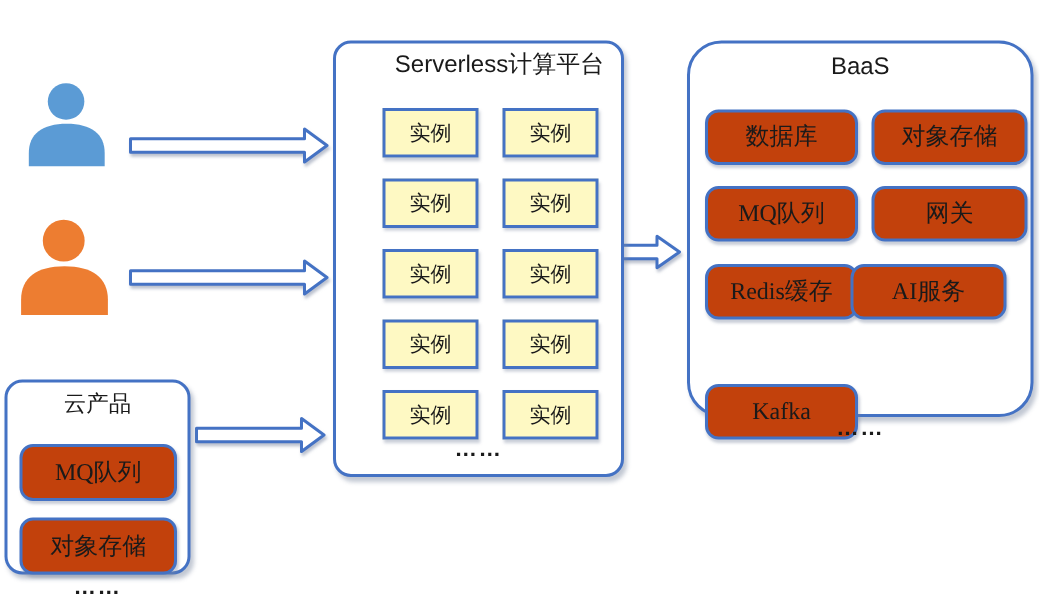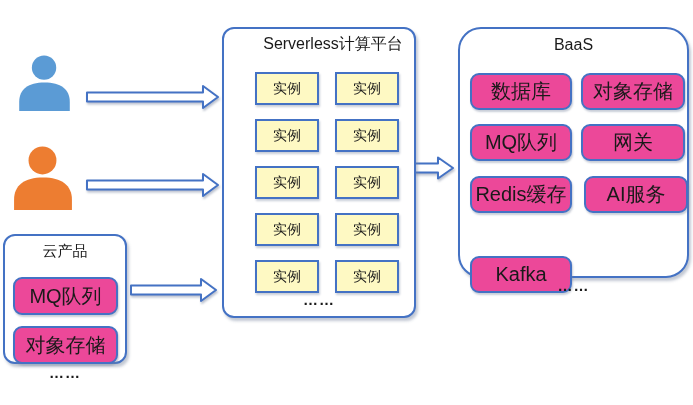--- a/index.html
+++ b/index.html
@@ -24,24 +24,25 @@
     font-size:16px;line-height:20px;white-space:nowrap;
   }
   .inst{
     position:absolute;box-sizing:border-box;width:64px;height:33px;
     border:2px solid var(--accent);background:#fef9c3;
     display:flex;align-items:center;justify-content:center;
     font-size:14px;box-shadow:1px 2px 2px rgba(120,132,158,.4);
   }
   .pill{
     position:absolute;box-sizing:border-box;
-    border:2px solid var(--accent);border-radius:9px;background:#ec4899;
+    border:2px solid var(--accent);border-radius:9px;background:#c2410c;
     display:flex;align-items:center;justify-content:center;
-    font-size:20px;white-space:nowrap;
+    font-size:16px;white-space:nowrap;
     box-shadow:1px 2px 2px rgba(120,132,158,.4);
+    font-family:Liberation Serif, serif;
   }
   .dots{
     position:absolute;left:0;right:0;text-align:center;
     font-size:15px;font-weight:bold;letter-spacing:1px;line-height:14px;
   }
   .person{position:absolute;}
   .person svg{width:100%;height:100%;display:block;}
   .arrows{position:absolute;left:0;top:0;width:693px;height:405px;pointer-events:none;}
   .arrows polygon{
     fill:#ffffff;stroke:var(--accent);stroke-width:2;stroke-linejoin:round;
@@ -67,21 +68,21 @@
     </svg>
   </div>
 
   <div class="person" style="left:12px;top:145px;width:62px;height:66px;">
     <svg viewBox="0 0 60 62">
       <circle cx="29.5" cy="14" r="13.5" fill="var(--person-orange)"></circle>
       <path d="M2,62 L2,52 C2,38 12,30.5 30,30.5 C48,30.5 58,38 58,52 L58,62 Z" fill="var(--person-orange)"></path>
     </svg>
   </div>
 
-  <div class="panel" style="left:3px;top:234px;width:124px;height:130px;">
+  <div class="panel" style="left:3px;top:253px;width:124px;height:130px;">
     <div class="panel-title" style="top:5px;font-size:15px;">云产品</div>
     <div class="pill" style="left:8px;top:41px;width:105px;height:38px;">MQ队列</div>
     <div class="pill" style="left:8px;top:90px;width:105px;height:38px;">对象存储</div>
     <div class="dots" style="top:130px;">……</div>
   </div>
 
   <div class="panel" style="left:222px;top:27px;width:194px;height:291px;">
     <div class="panel-title" style="top:5px;padding-left:28px;">Serverless计算平台</div>
 
     <div class="inst" style="left:31px;top:43px;">实例</div>
@@ -99,19 +100,19 @@
   </div>
 
   <div class="panel" style="left:458px;top:27px;width:231px;height:251px;border-radius:23px;">
     <div class="panel-title" style="top:6px;">BaaS</div>
 
     <div class="pill" style="left:10px;top:44px;width:102px;height:37px;">数据库</div>
     <div class="pill" style="left:121px;top:44px;width:104px;height:37px;">对象存储</div>
     <div class="pill" style="left:10px;top:95px;width:102px;height:37px;">MQ队列</div>
     <div class="pill" style="left:121px;top:95px;width:104px;height:37px;">网关</div>
     <div class="pill" style="left:10px;top:147px;width:102px;height:37px;">Redis缓存</div>
-    <div class="pill" style="left:124px;top:147px;width:104px;height:37px;">AI服务</div>
+    <div class="pill" style="left:107px;top:147px;width:104px;height:37px;">AI服务</div>
     <div class="pill" style="left:10px;top:199px;width:102px;height:37px;margin-top:28px;">Kafka</div>
 
     <div class="dots" style="top:250px;">……</div>
   </div>
 
 </div>
 
 </body></html>

